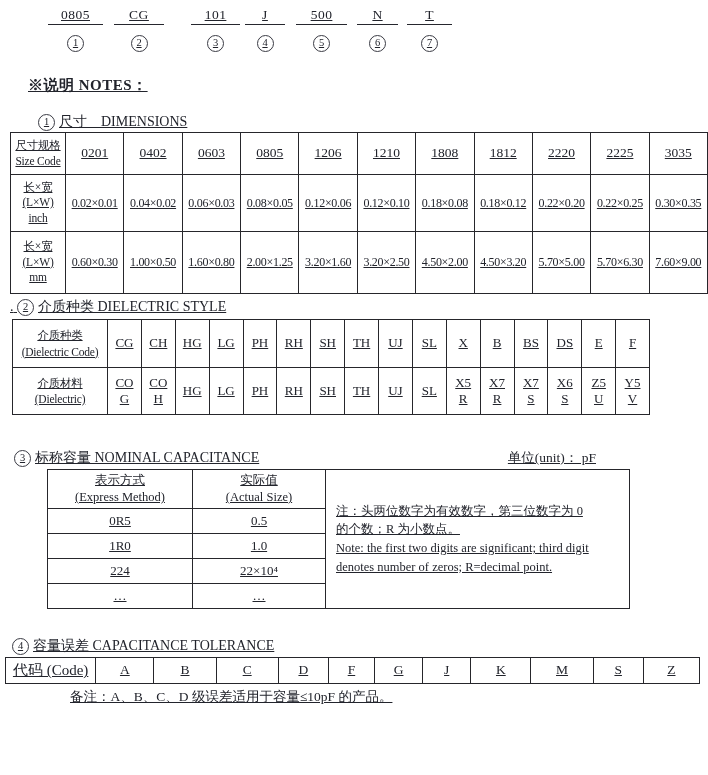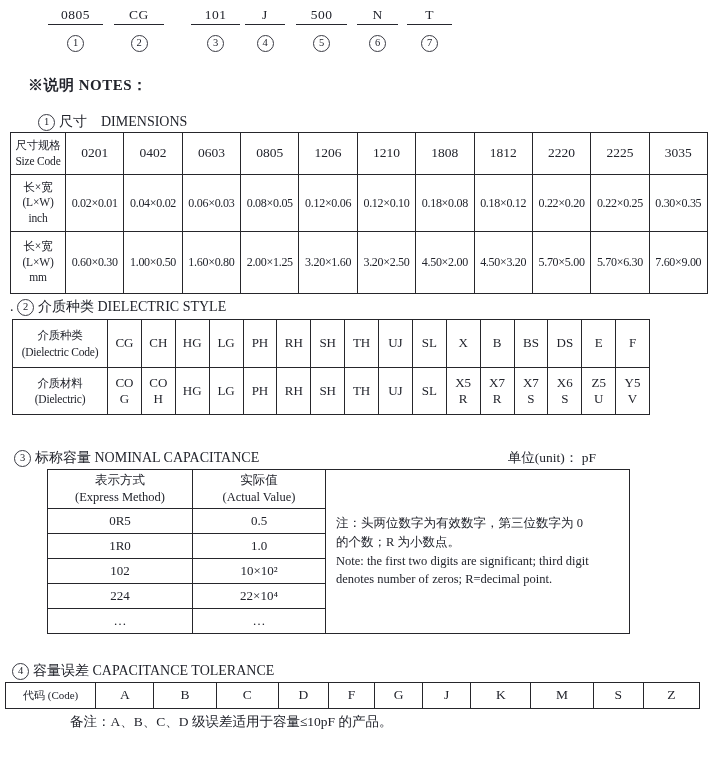--- a/index.html
+++ b/index.html
@@ -1,21 +1,21 @@
 <!DOCTYPE html>
 <html><head>
 <meta charset="utf-8">
 <style>
   html,body{margin:0;padding:0;}
   body{
     width:708px;height:775px;overflow:hidden;background:#ffffff;
     color:#22242c;
     font-family:"Liberation Serif","DejaVu Serif",serif;
   }
-  .page{position:relative;width:708px;height:588px;}
+  .page{position:relative;width:708px;height:588px;text-decoration:underline;}
 
   
   .pn-row{display:flex;align-items:flex-end;padding-top:6px;}
   .pn-seg{display:flex;flex-direction:column;align-items:center;}
   .pn-code{
     width:100%;text-align:center;font-size:13.5px;line-height:17px;
     border-bottom:1.5px solid #26272e;padding-bottom:1px;letter-spacing:.5px;
   }
   .pn-circ-row{display:flex;margin-top:10px;}
   .pn-circ-cell{display:flex;justify-content:center;}
@@ -74,21 +74,21 @@
   .note-box{
     width:283px;margin-left:-1px;border:1px solid #26262b;
     display:flex;align-items:center;padding:0 10px;
     font-size:12.5px;line-height:1.5;text-align:left;white-space:pre-line;
   }
 
   
   .tol-table{margin:2px 0 0 5px;width:695px;}
   .tol-table .r-code td{height:25px;font-size:13.5px;}
   .tol-table .r-val td{height:54px;font-size:12.5px;}
-  .tol-table td.rh{font-size:11px;}
+  .tol-table td.rh{font-size:15px;}
 
   .remark{margin:4px 0 0 70px;font-size:13.5px;}
 </style>
 </head>
 <body>
 
 <div class="page">
 
   <div class="pn-row">
     <div class="pn-seg s1">
@@ -268,33 +268,29 @@
     <table class="cap-table">
       <colgroup>
           <col style="width:145px">
           <col style="width:133px">
         </colgroup>
       <tbody>
           <tr class="hd">
             <td>表示方式
 (Express Method)</td>
             <td>实际值
-(Actual Value)</td>
+(Actual Size)</td>
           </tr>
       <tr class="dr">
             <td>0R5</td>
             <td>0.5</td>
           </tr>
       <tr class="dr">
             <td>1R0</td>
             <td>1.0</td>
-          </tr>
-      <tr class="dr">
-            <td>102</td>
-            <td>10×10²</td>
           </tr>
       <tr class="dr">
             <td>224</td>
             <td>22×10⁴</td>
           </tr>
       <tr class="dr">
             <td>…</td>
             <td>…</td>
           </tr>
     </tbody>

